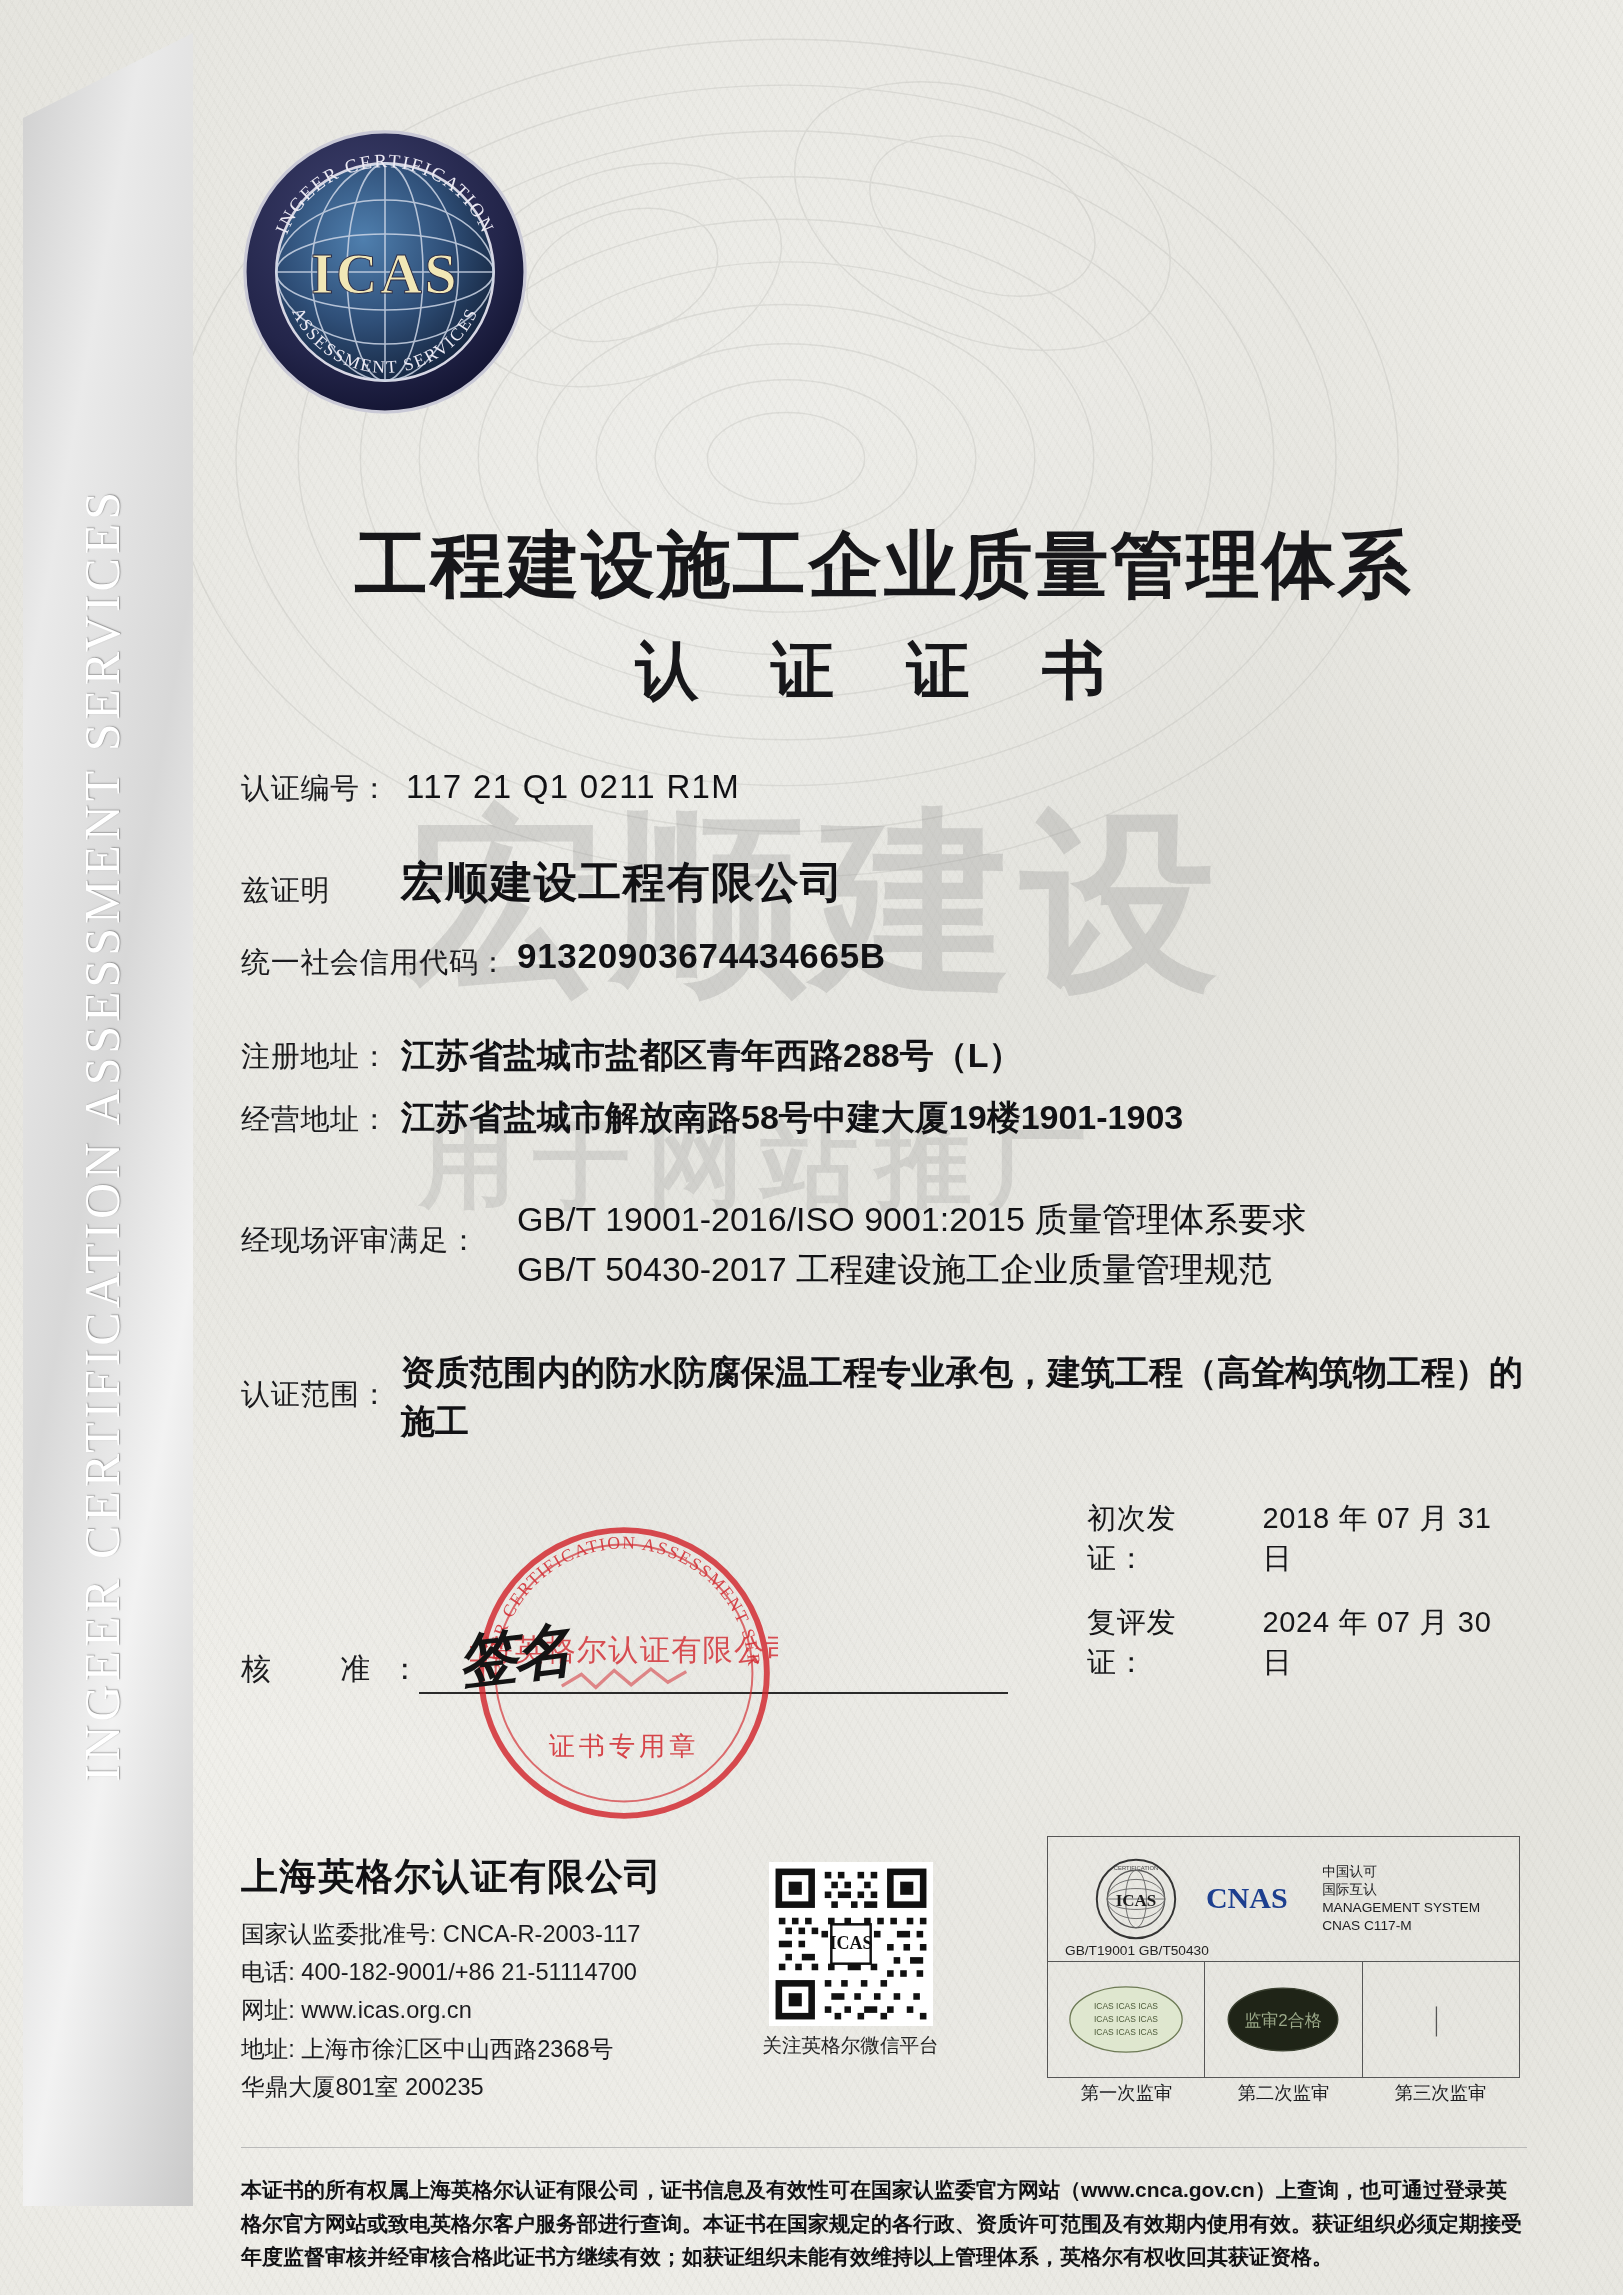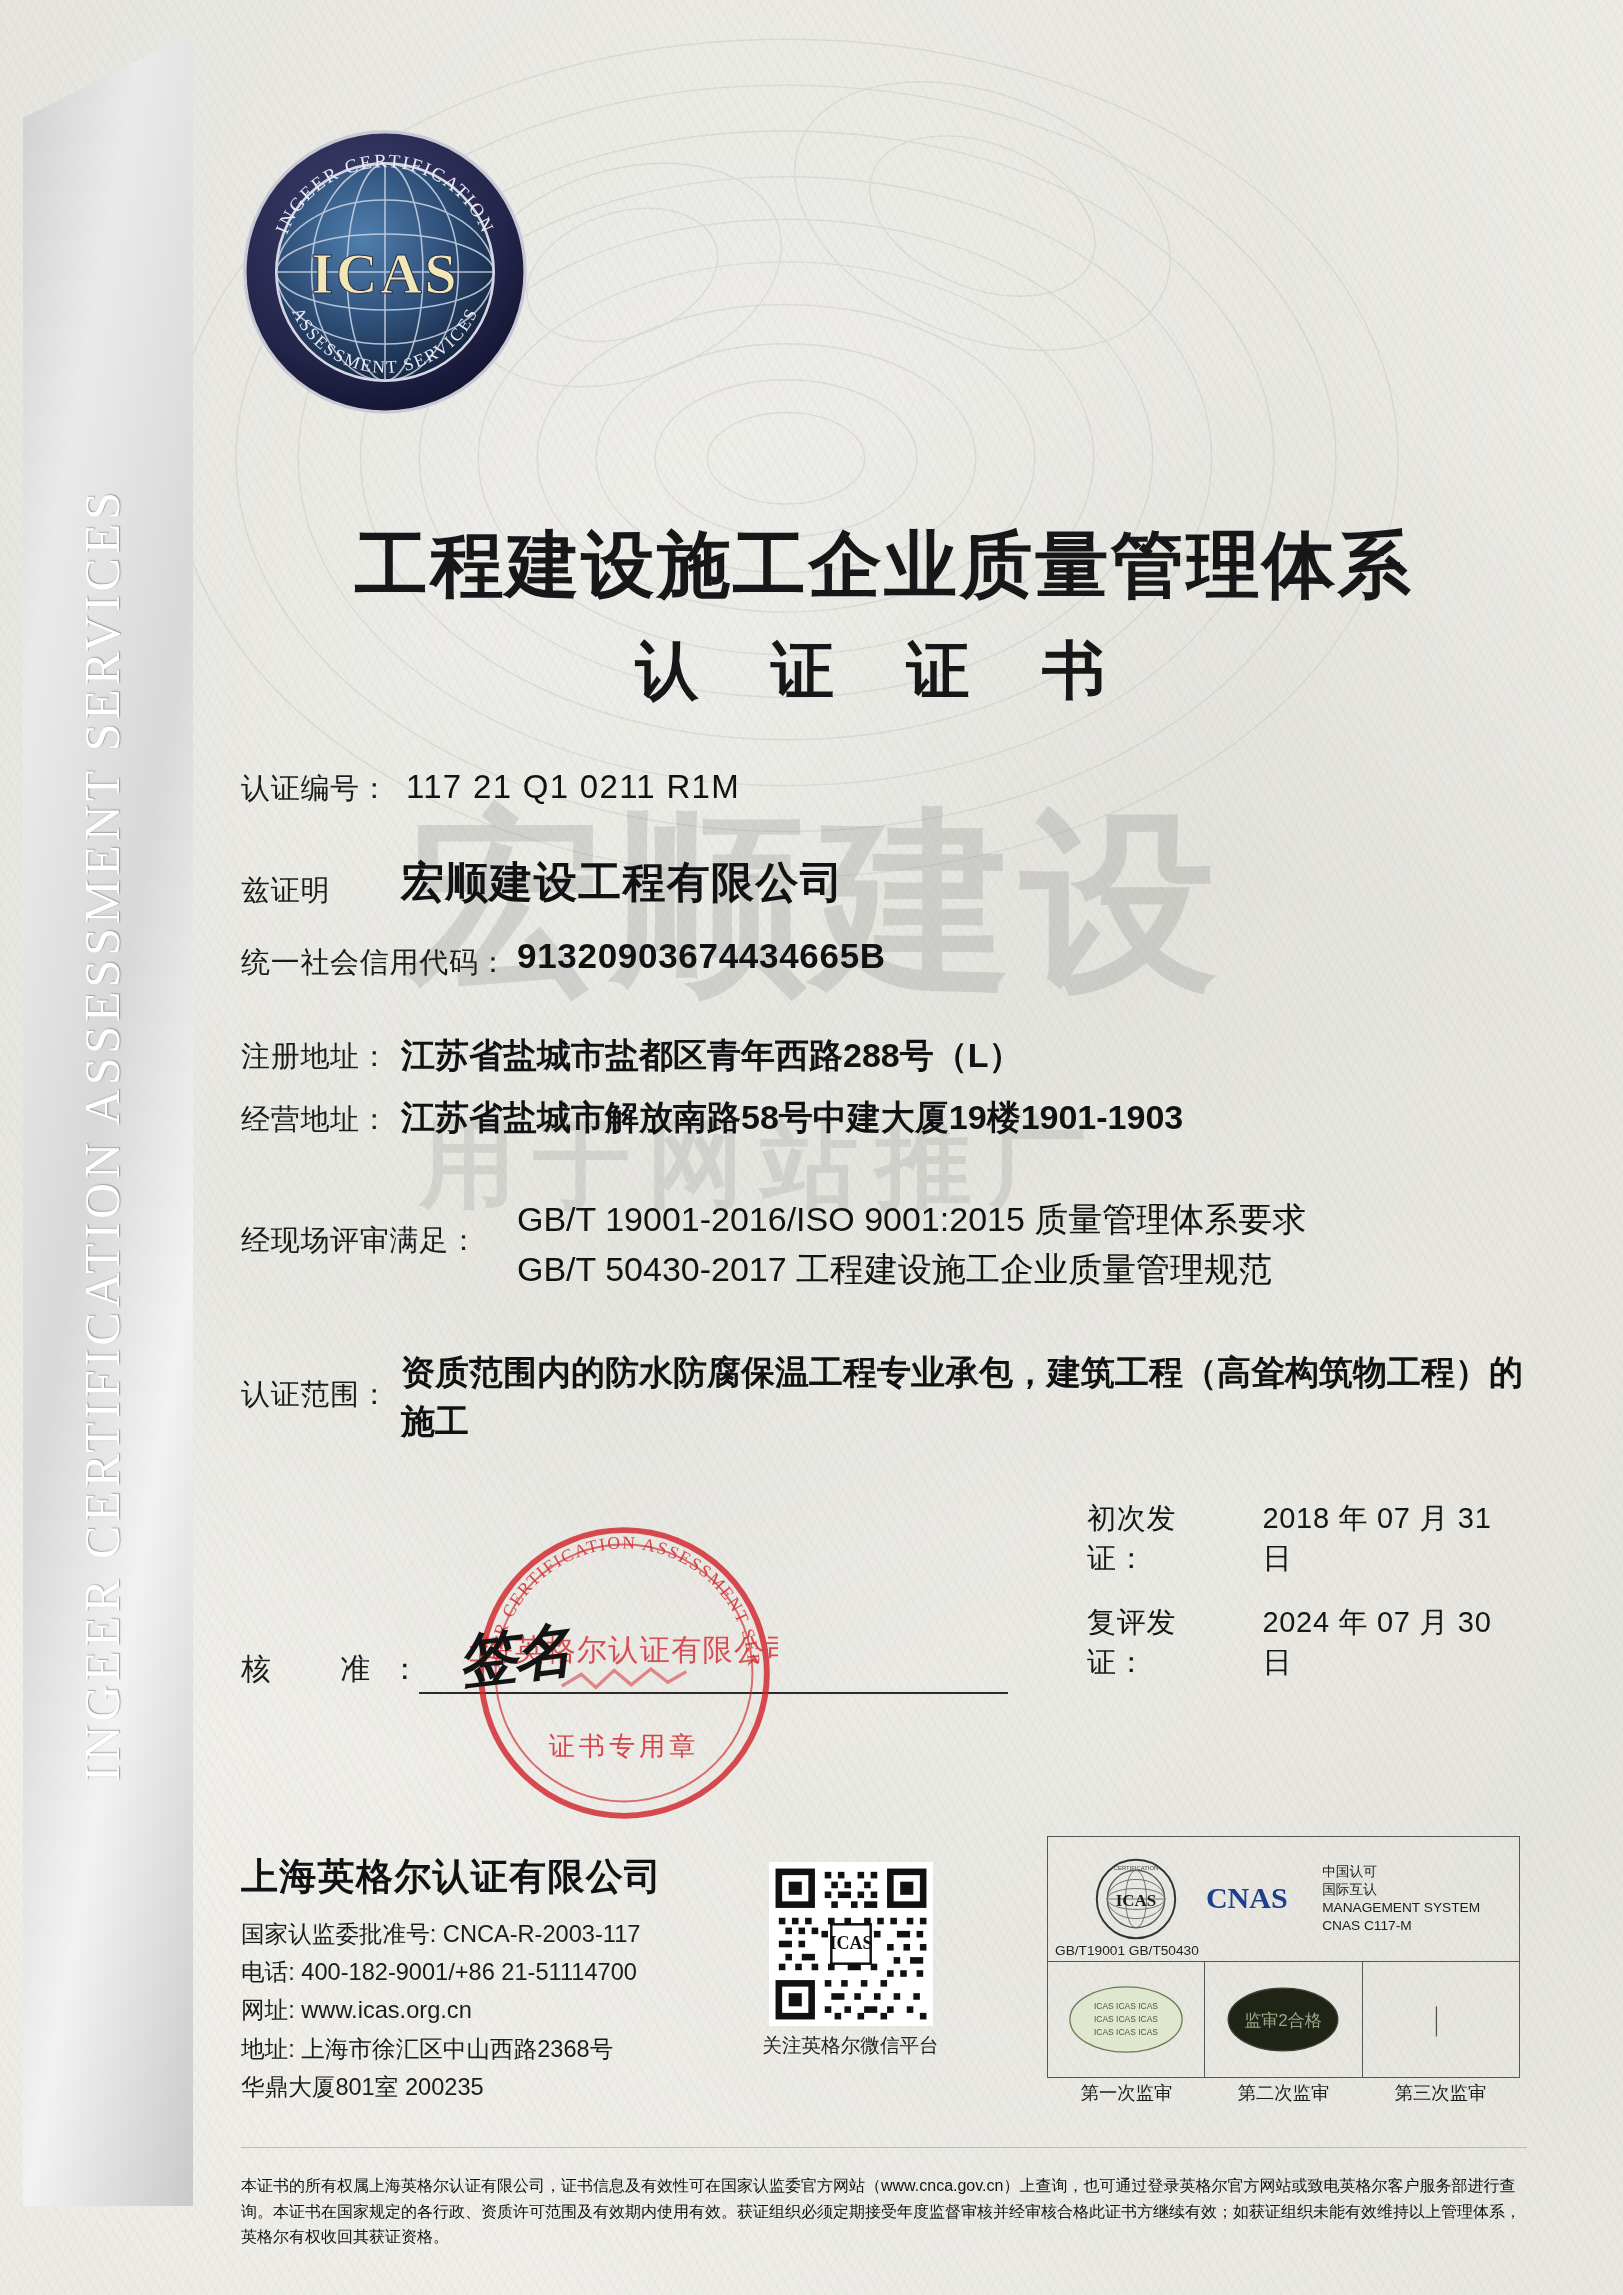--- a/index.html
+++ b/index.html
@@ -276,21 +276,21 @@
     height: 124px;
     border-bottom: 1.3px solid #555;
     display: flex;
     align-items: center;
     justify-content: center;
     gap: 17px;
     position: relative;
   }
   #accred-top-caption {
     position: absolute;
-    left: 7px;
+    left: 17px;
     bottom: 2.6px;
     font-size: 13.7px;
     color: #222;
   }
   #accred-bottom {
     display: flex;
     height: 115px;
   }
   .surv-cell {
     flex: 1;
@@ -312,24 +312,24 @@
     font-size: 18.3px;
     color: #1b1b1e;
   }
 
   
   #disclaimer {
     position: absolute;
     left: 241px;
     top: 2173px;
     width: 1286px;
-    font-size: 16px;
+    font-size: 21px;
     line-height: 1.6;
     color: #111114;
-    font-weight: normal;
+    font-weight: bold;
   }
   #disclaimer-rule {
     position: absolute;
     left: 241px;
     top: 2147px;
     width: 1286px;
     height: 1.3px;
     background: #b9b9b9;
   }
 </style>

